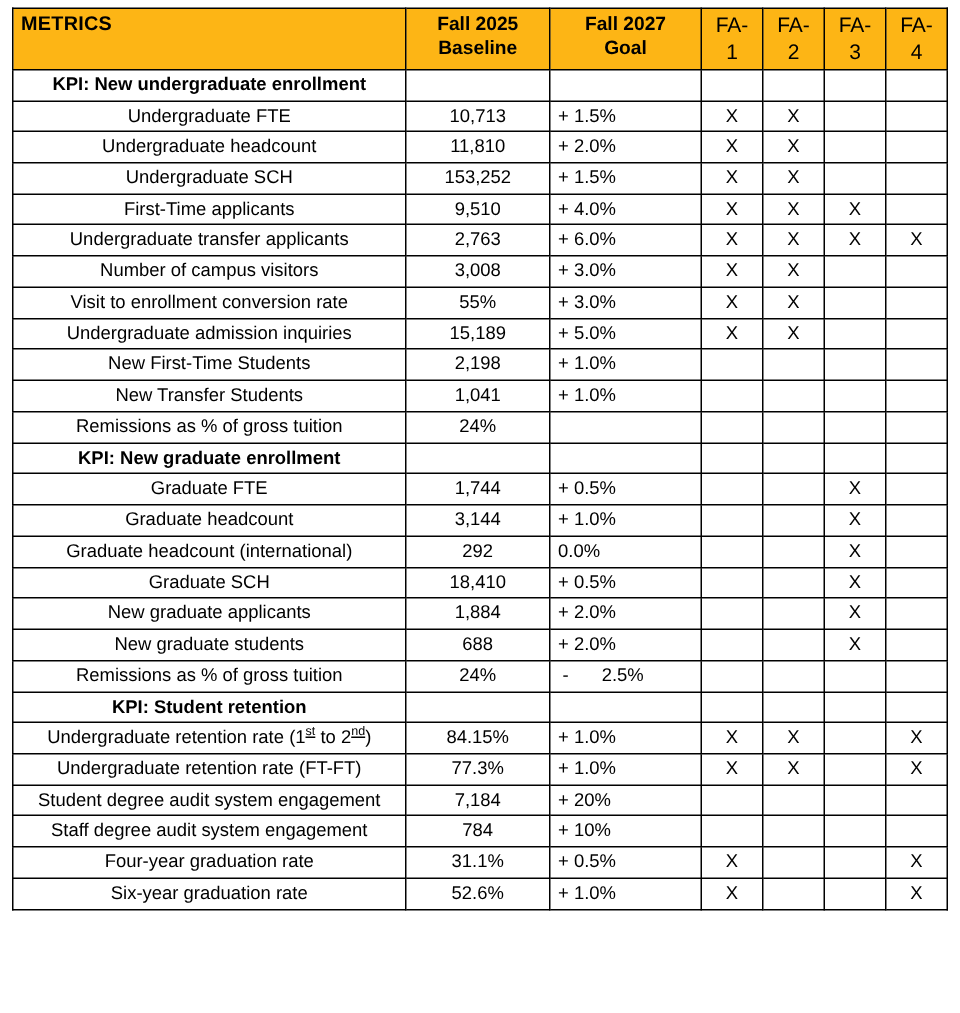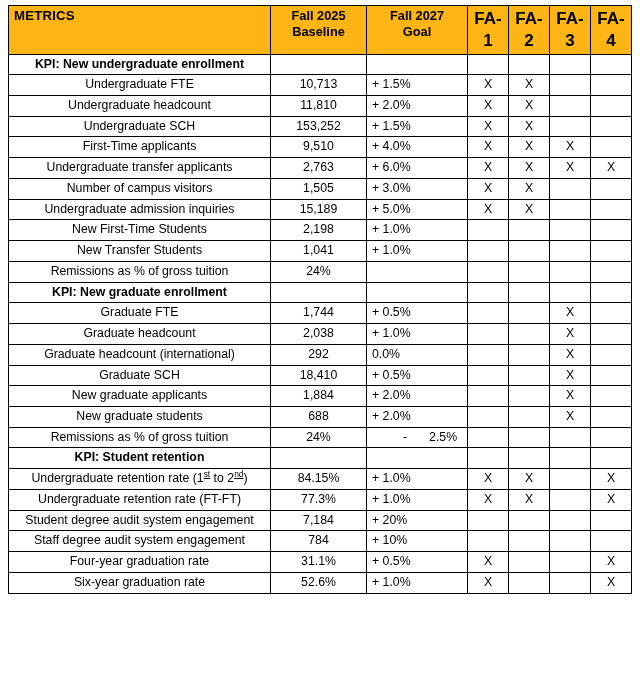--- a/index.html
+++ b/index.html
@@ -49,42 +49,42 @@
     vertical-align: top;
     padding-top: 3px;
     padding-bottom: 3px;
   }
   thead th.h-metric {
     text-align: left;
     font-size: 13.2px;
     letter-spacing: 0.2px;
   }
   thead th.h-fa {
-    font-weight: bold;
-    font-size: 17px;
+    font-weight: normal;
+    font-size: 14px;
   }
 
   
   td.metric-cell {
     text-align: center;
   }
   td.section-cell {
     font-weight: bold;
   }
   td.num-cell {
     text-align: center;
     padding-right: 8px;
   }
   td.goal-cell {
     text-align: left;
     padding-right: 14px;
   }
   td.goal-cell.neg {
     text-align: left;
-    padding-left: 36px;
+    padding-left: 8px;
   }
   td.goal-cell.neg .neg-gap {
     display: inline-block;
     width: 22px;
   }
   td.fa-cell {
     text-align: center;
   }
   sup {
     font-size: 0.68em;
@@ -187,21 +187,30 @@
           <td class="metric-cell">Undergraduate transfer applicants</td>
           <td class="num-cell">2,763</td>
           <td class="goal-cell">+ 6.0%</td>
           <td class="fa-cell">X</td>
           <td class="fa-cell">X</td>
           <td class="fa-cell">X</td>
           <td class="fa-cell">X</td>
         </tr>
         <tr>
           <td class="metric-cell">Number of campus visitors</td>
-          <td class="num-cell">1,505</td>
+          <td class="num-cell">3,008</td>
+          <td class="goal-cell">+ 3.0%</td>
+          <td class="fa-cell">X</td>
+          <td class="fa-cell">X</td>
+          <td class="fa-cell"></td>
+          <td class="fa-cell"></td>
+        </tr>
+        <tr>
+          <td class="metric-cell">Visit to enrollment conversion rate</td>
+          <td class="num-cell">55%</td>
           <td class="goal-cell">+ 3.0%</td>
           <td class="fa-cell">X</td>
           <td class="fa-cell">X</td>
           <td class="fa-cell"></td>
           <td class="fa-cell"></td>
         </tr>
         <tr>
           <td class="metric-cell">Undergraduate admission inquiries</td>
           <td class="num-cell">15,189</td>
           <td class="goal-cell">+ 5.0%</td>
@@ -250,21 +259,21 @@
           <td class="metric-cell">Graduate FTE</td>
           <td class="num-cell">1,744</td>
           <td class="goal-cell">+ 0.5%</td>
           <td class="fa-cell"></td>
           <td class="fa-cell"></td>
           <td class="fa-cell">X</td>
           <td class="fa-cell"></td>
         </tr>
         <tr>
           <td class="metric-cell">Graduate headcount</td>
-          <td class="num-cell">2,038</td>
+          <td class="num-cell">3,144</td>
           <td class="goal-cell">+ 1.0%</td>
           <td class="fa-cell"></td>
           <td class="fa-cell"></td>
           <td class="fa-cell">X</td>
           <td class="fa-cell"></td>
         </tr>
         <tr>
           <td class="metric-cell">Graduate headcount (international)</td>
           <td class="num-cell">292</td>
           <td class="goal-cell">0.0%</td>

